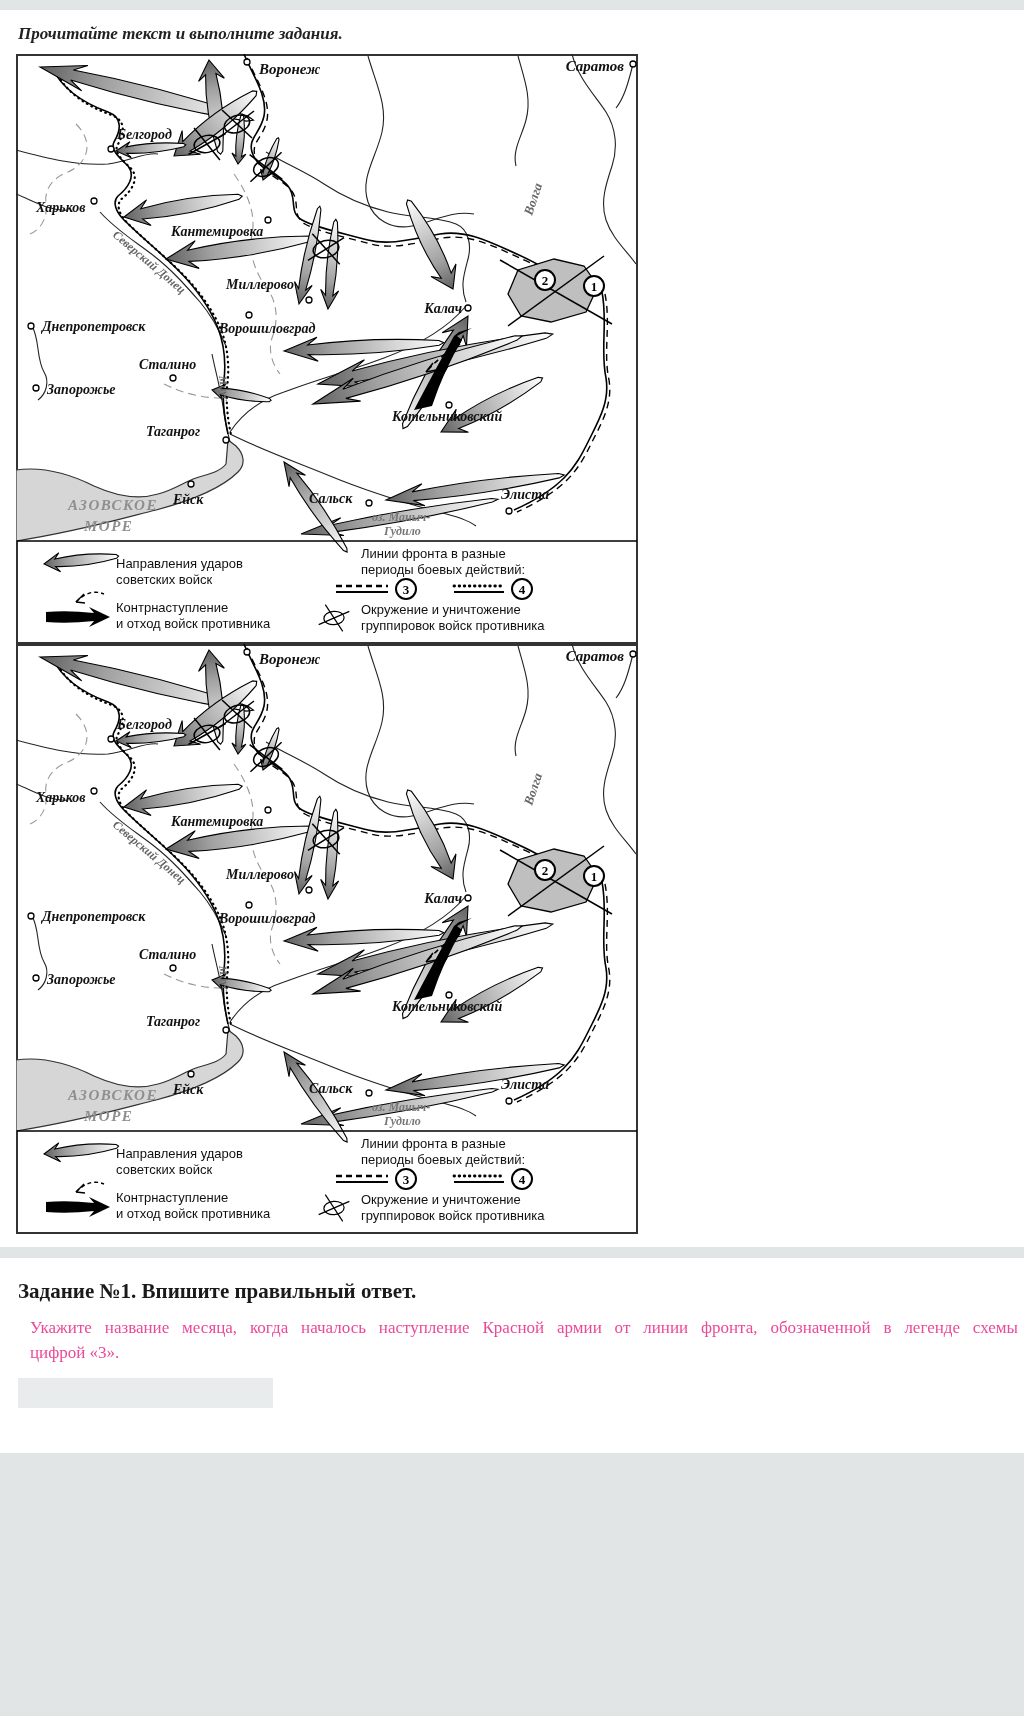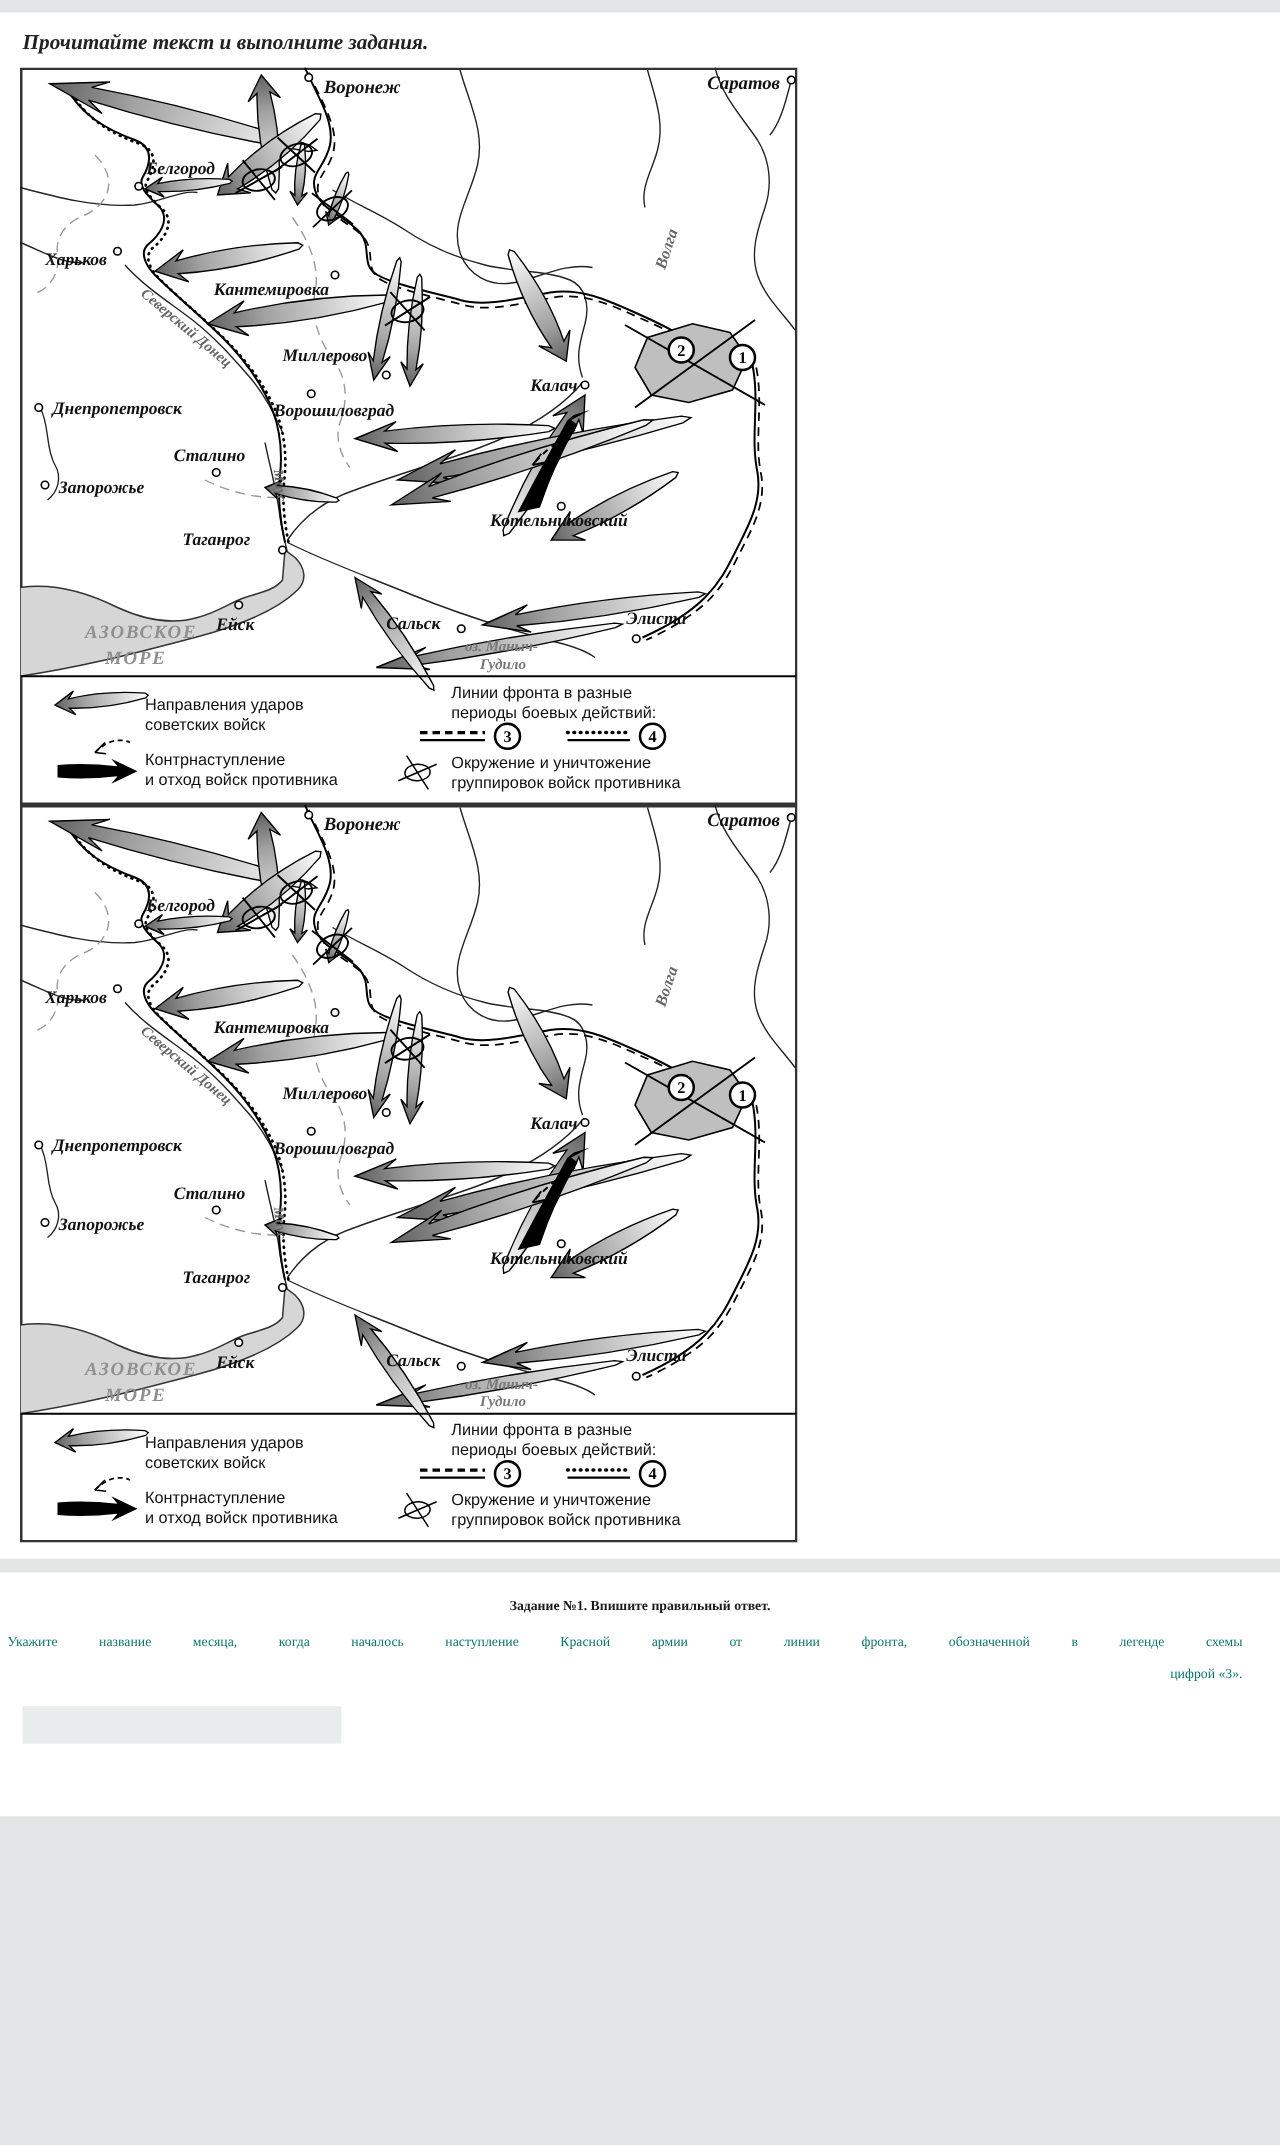--- a/index.html
+++ b/index.html
@@ -2,24 +2,24 @@
 <html><head>
 <meta charset="utf-8">
 <style>
   html,body{margin:0;padding:0;background:#ffffff;width:1024px;height:1716px;position:relative;
     font-family:"Liberation Serif",serif;-webkit-font-smoothing:antialiased;}
   .top-strip{height:10px;background:#e2e5e6;}
   .instruction{margin:14px 18px 10px 18px;font-weight:bold;font-size:17px;color:#222;font-style:italic;}
   .maps{margin-left:16px;width:622px;}
   .maps svg{display:block;}
   .divider-strip{height:11px;background:#e2e5e6;margin-top:13px;width:100%;}
-  .task-title{margin:21px 18px 0 18px;font-weight:bold;font-size:11px;color:#1a1a1a;text-align:center;}
-  .question{margin:11px 18px 0 6px;width:988px;font-size:11px;color:#0f766e;line-height:25px;}
+  .task-title{margin:21px 18px 0 18px;font-weight:bold;font-size:21px;color:#1a1a1a;}
+  .question{margin:11px 18px 0 30px;width:988px;font-size:17px;color:#ec4899;line-height:25px;}
   .question .q1{display:block;text-align:justify;text-align-last:justify;}
-  .question .q2{display:block;text-align:right;}
+  .question .q2{display:block;}
   .answer-input{display:block;margin:13px 0 0 18px;width:255px;height:30px;background:#e9eced;
     border:none;outline:none;font-size:15px;padding:0 8px;box-sizing:border-box;font-family:"Liberation Serif",serif;}
   .bottom-area{position:absolute;left:0;top:1453px;width:100%;height:263px;background:#e2e5e6;}
   
   text{font-family:"Liberation Serif",serif;}
   .city{font-weight:bold;font-style:italic;font-size:14px;fill:#111;}
   .city-lg{font-weight:bold;font-style:italic;font-size:15px;fill:#111;}
   .river-lbl{font-weight:bold;font-style:italic;fill:#666;}
   .sea-lbl{font-weight:bold;font-style:italic;font-size:15px;fill:#8f8f8f;letter-spacing:1.5px;}
   .lake-lbl{font-weight:bold;font-style:italic;font-size:12px;fill:#777;}

